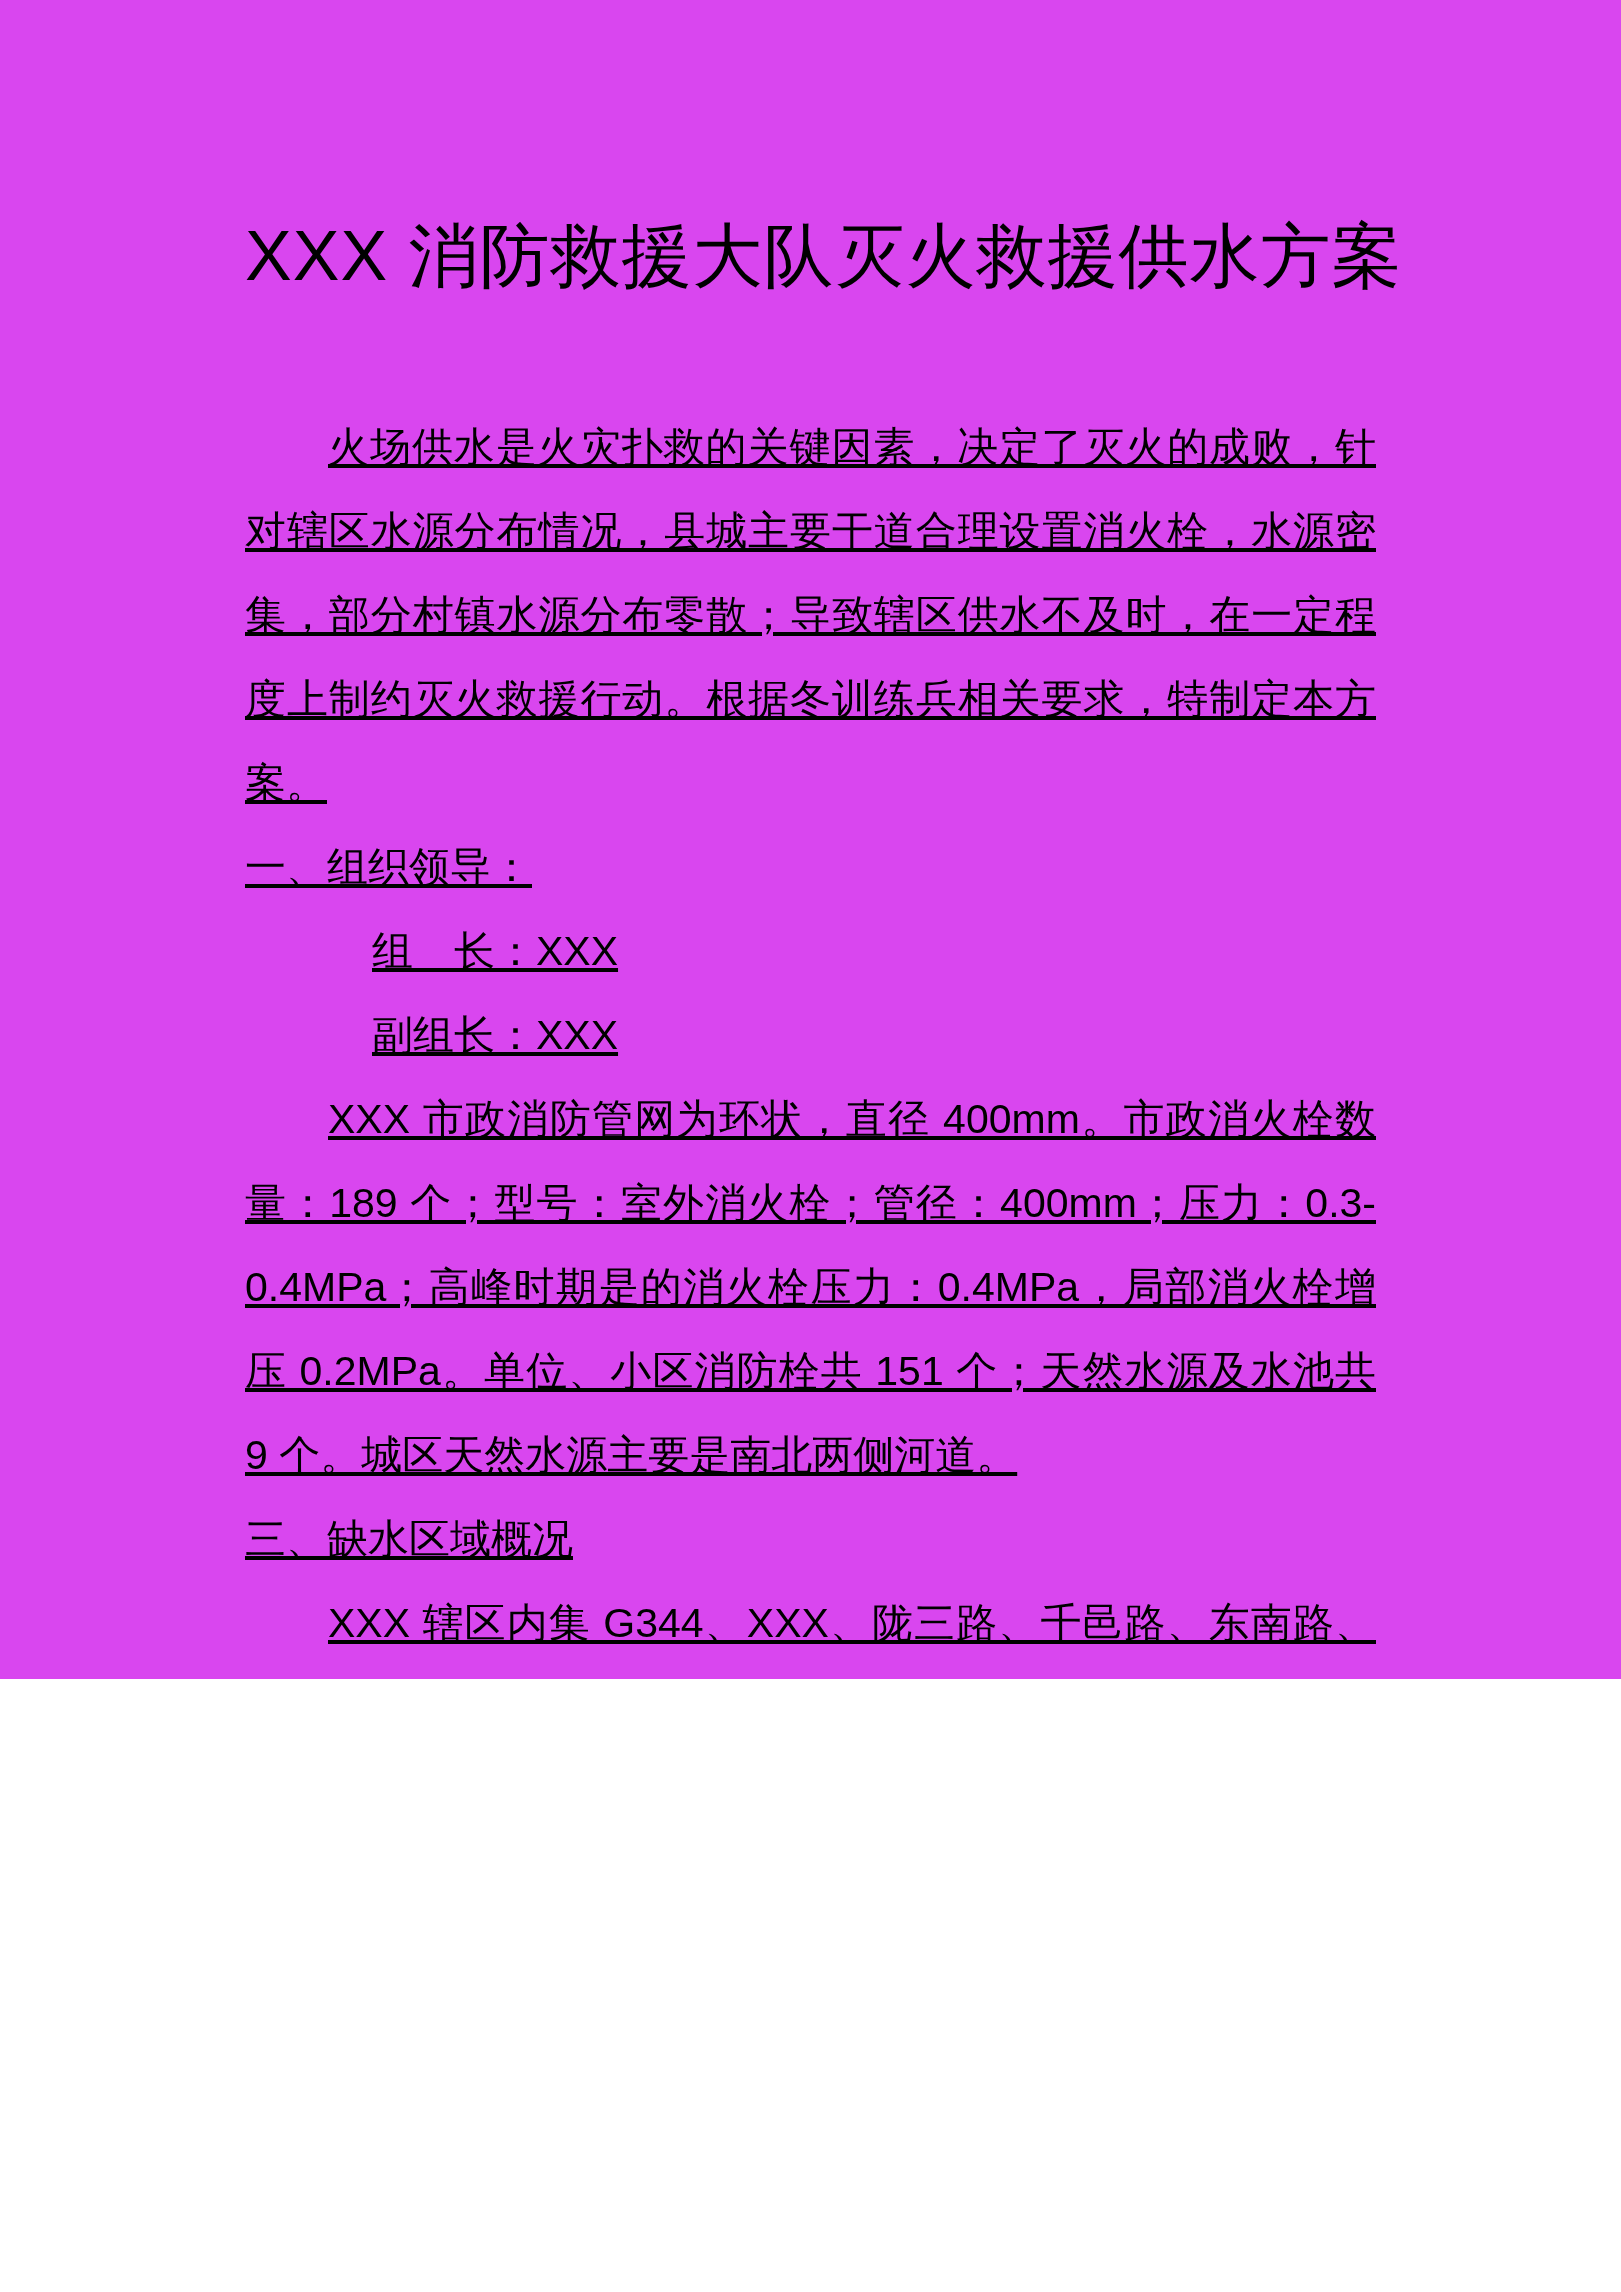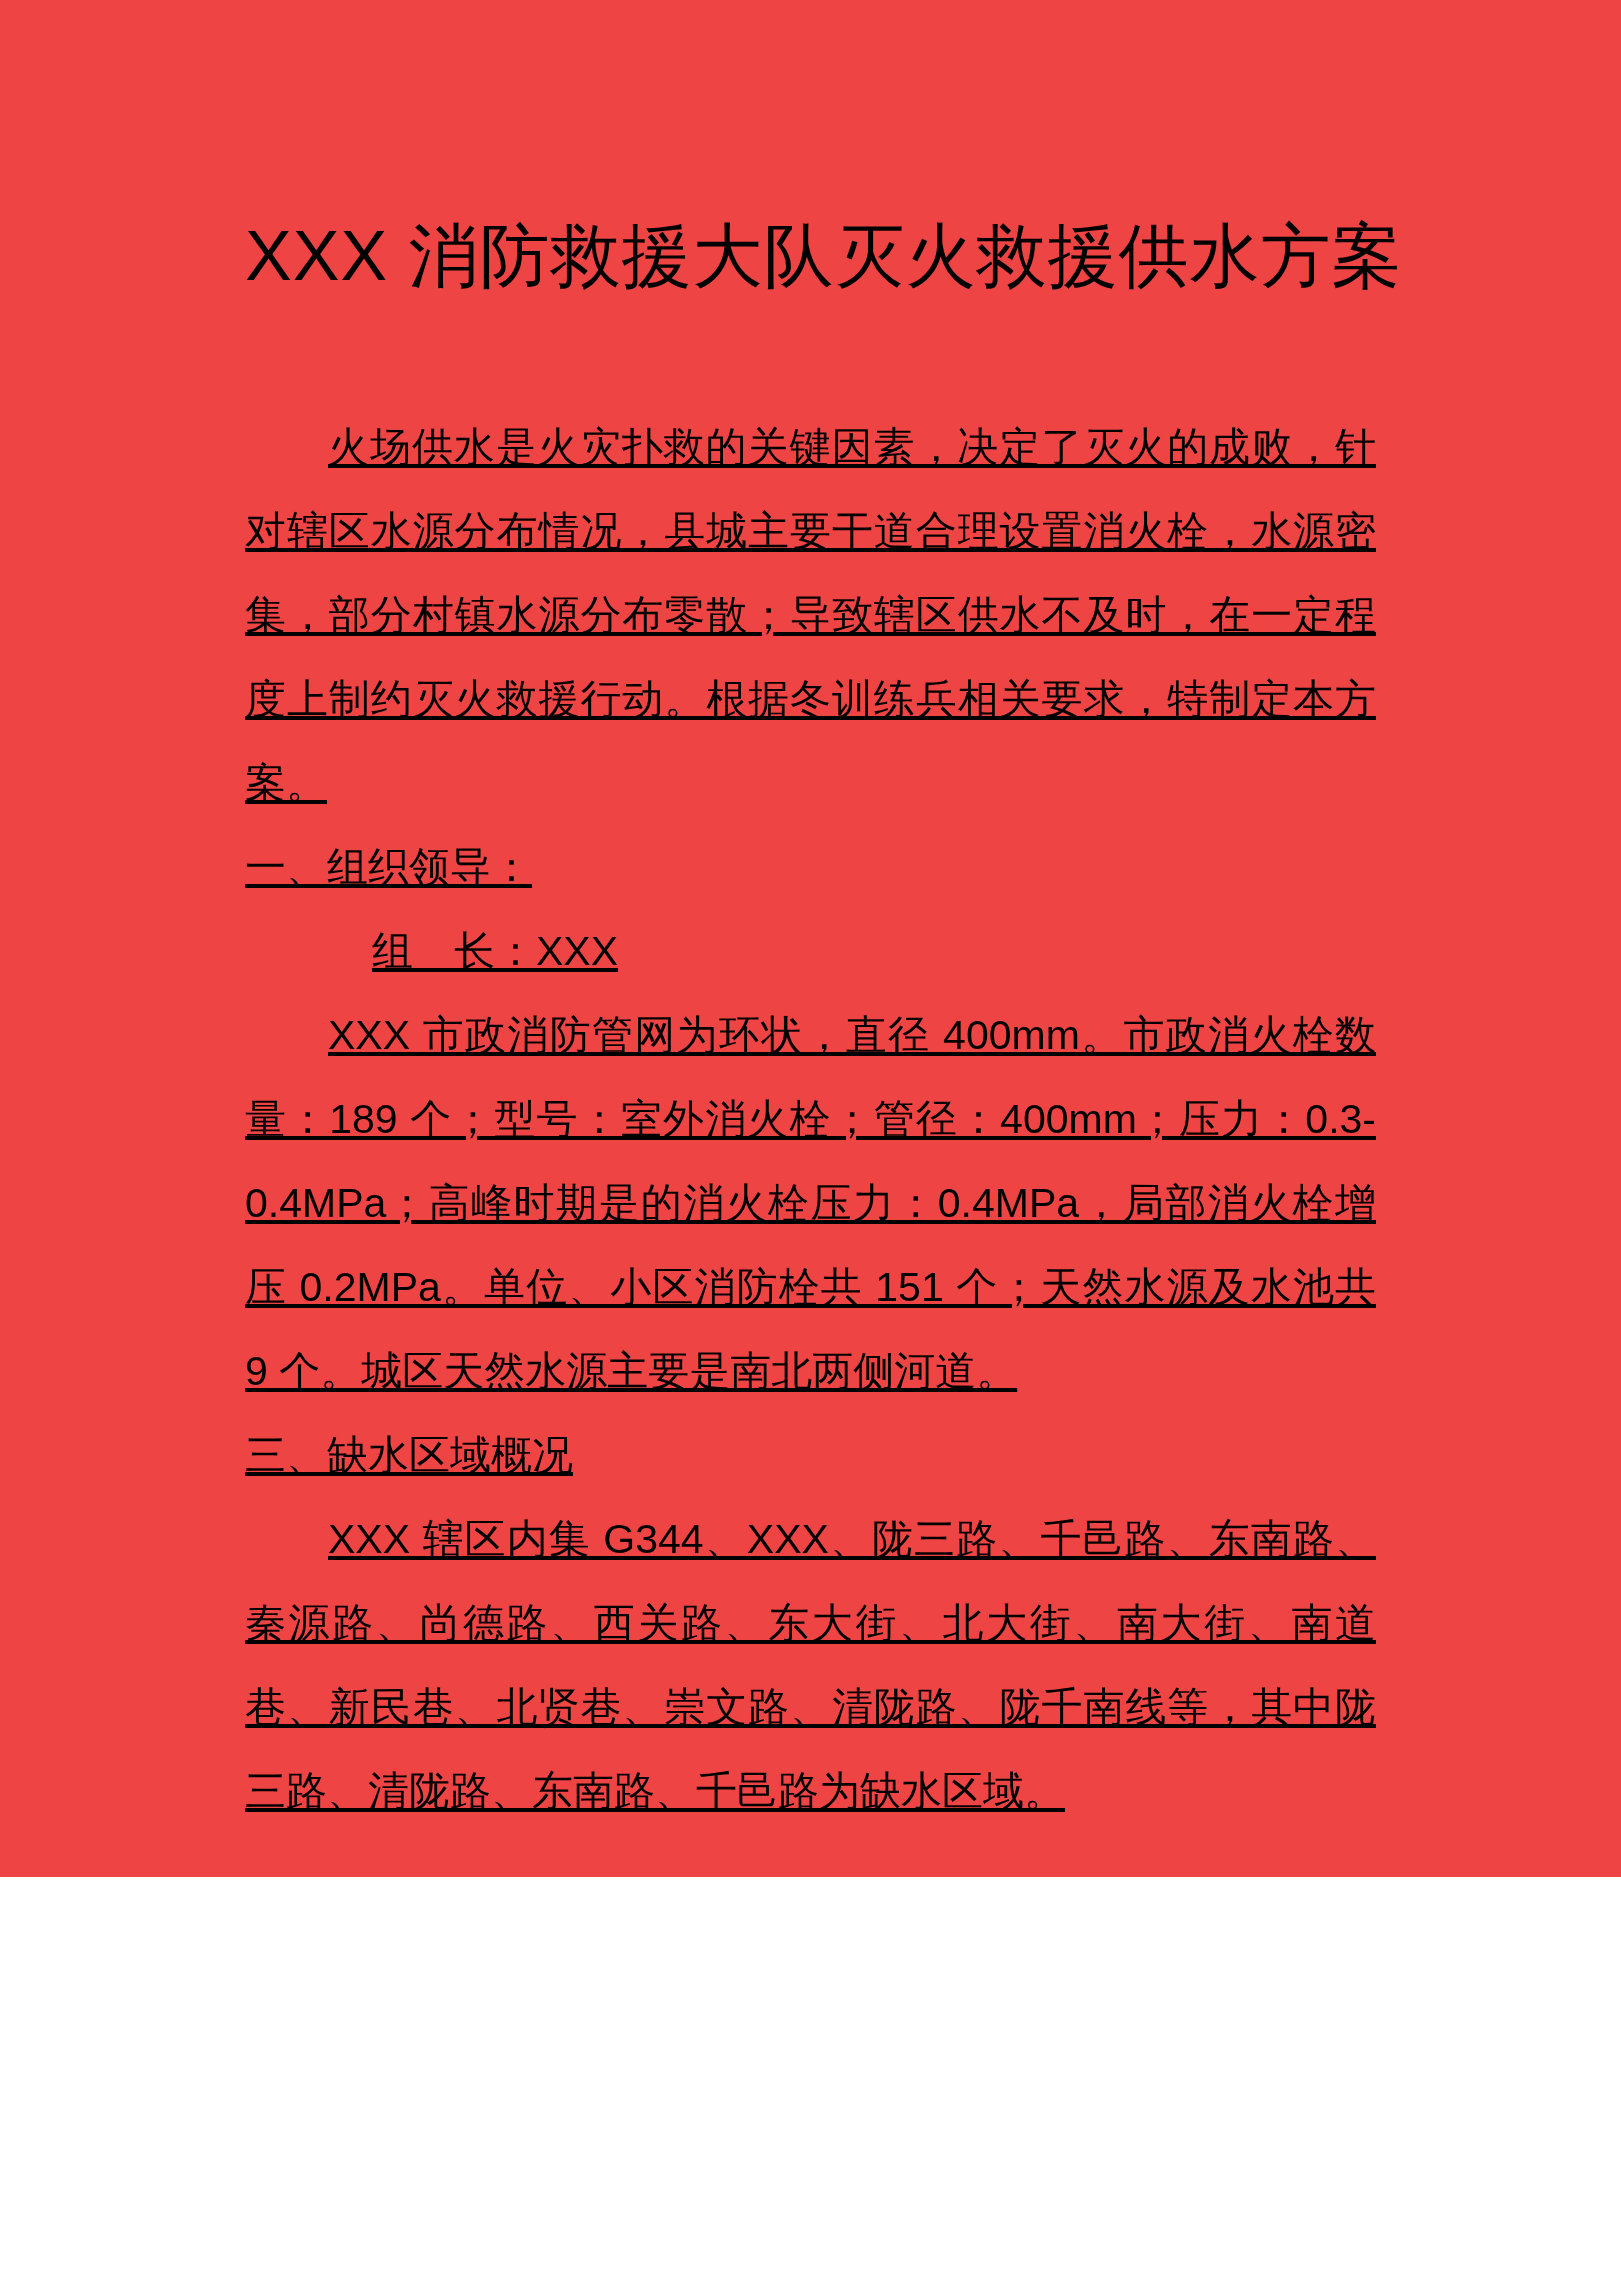--- a/index.html
+++ b/index.html
@@ -3,22 +3,22 @@
 <meta charset="utf-8">
 <style>
   html, body {
     margin: 0;
     padding: 0;
     background: #ffffff;
   }
   .page {
     position: relative;
     width: 1621px;
-    height: 1877px;
-    background: #ef4444;
+    height: 1679px;
+    background: #d946ef;
     overflow: hidden;
     font-family: "Liberation Sans", "DejaVu Sans", sans-serif;
     color: #000000;
   }
   .content {
     position: absolute;
     left: 245px;
     top: 0;
     width: 1131px;
   }
@@ -65,20 +65,21 @@
     <h1 class="doc-title">XXX 消防救援大队灭火救援供水方案</h1>
 
     <div class="body-flow">
 
       <p class="para-indent">火场供水是火灾扑救的关键因素，决定了灭火的成败，针对辖区水源分布情况，县城主要干道合理设置消火栓，水源密集，部分村镇水源分布零散；导致辖区供水不及时，在一定程度上制约灭火救援行动。根据冬训练兵相关要求，特制定本方案。</p>
 
       <p class="section-heading">一、组织领导：</p>
 
       <p class="member-line">组　长：XXX</p>
 
+      <p class="member-line">副组长：XXX</p>
 
 
 
       <p class="para-indent">XXX 市政消防管网为环状，直径 400mm。市政消火栓数量：189 个；型号：室外消火栓；管径：400mm；压力：0.3-0.4MPa；高峰时期是的消火栓压力：0.4MPa，局部消火栓增压 0.2MPa。单位、小区消防栓共 151 个；天然水源及水池共 9 个。城区天然水源主要是南北两侧河道。</p>
 
       <p class="section-heading">三、缺水区域概况</p>
 
       <p class="para-indent">XXX 辖区内集 G344、XXX、陇三路、千邑路、东南路、秦源路、尚德路、西关路、东大街、北大街、南大街、南道巷、新民巷、北贤巷、崇文路、清陇路、陇千南线等，其中陇三路、清陇路、东南路、千邑路为缺水区域。</p>
 
     </div>

